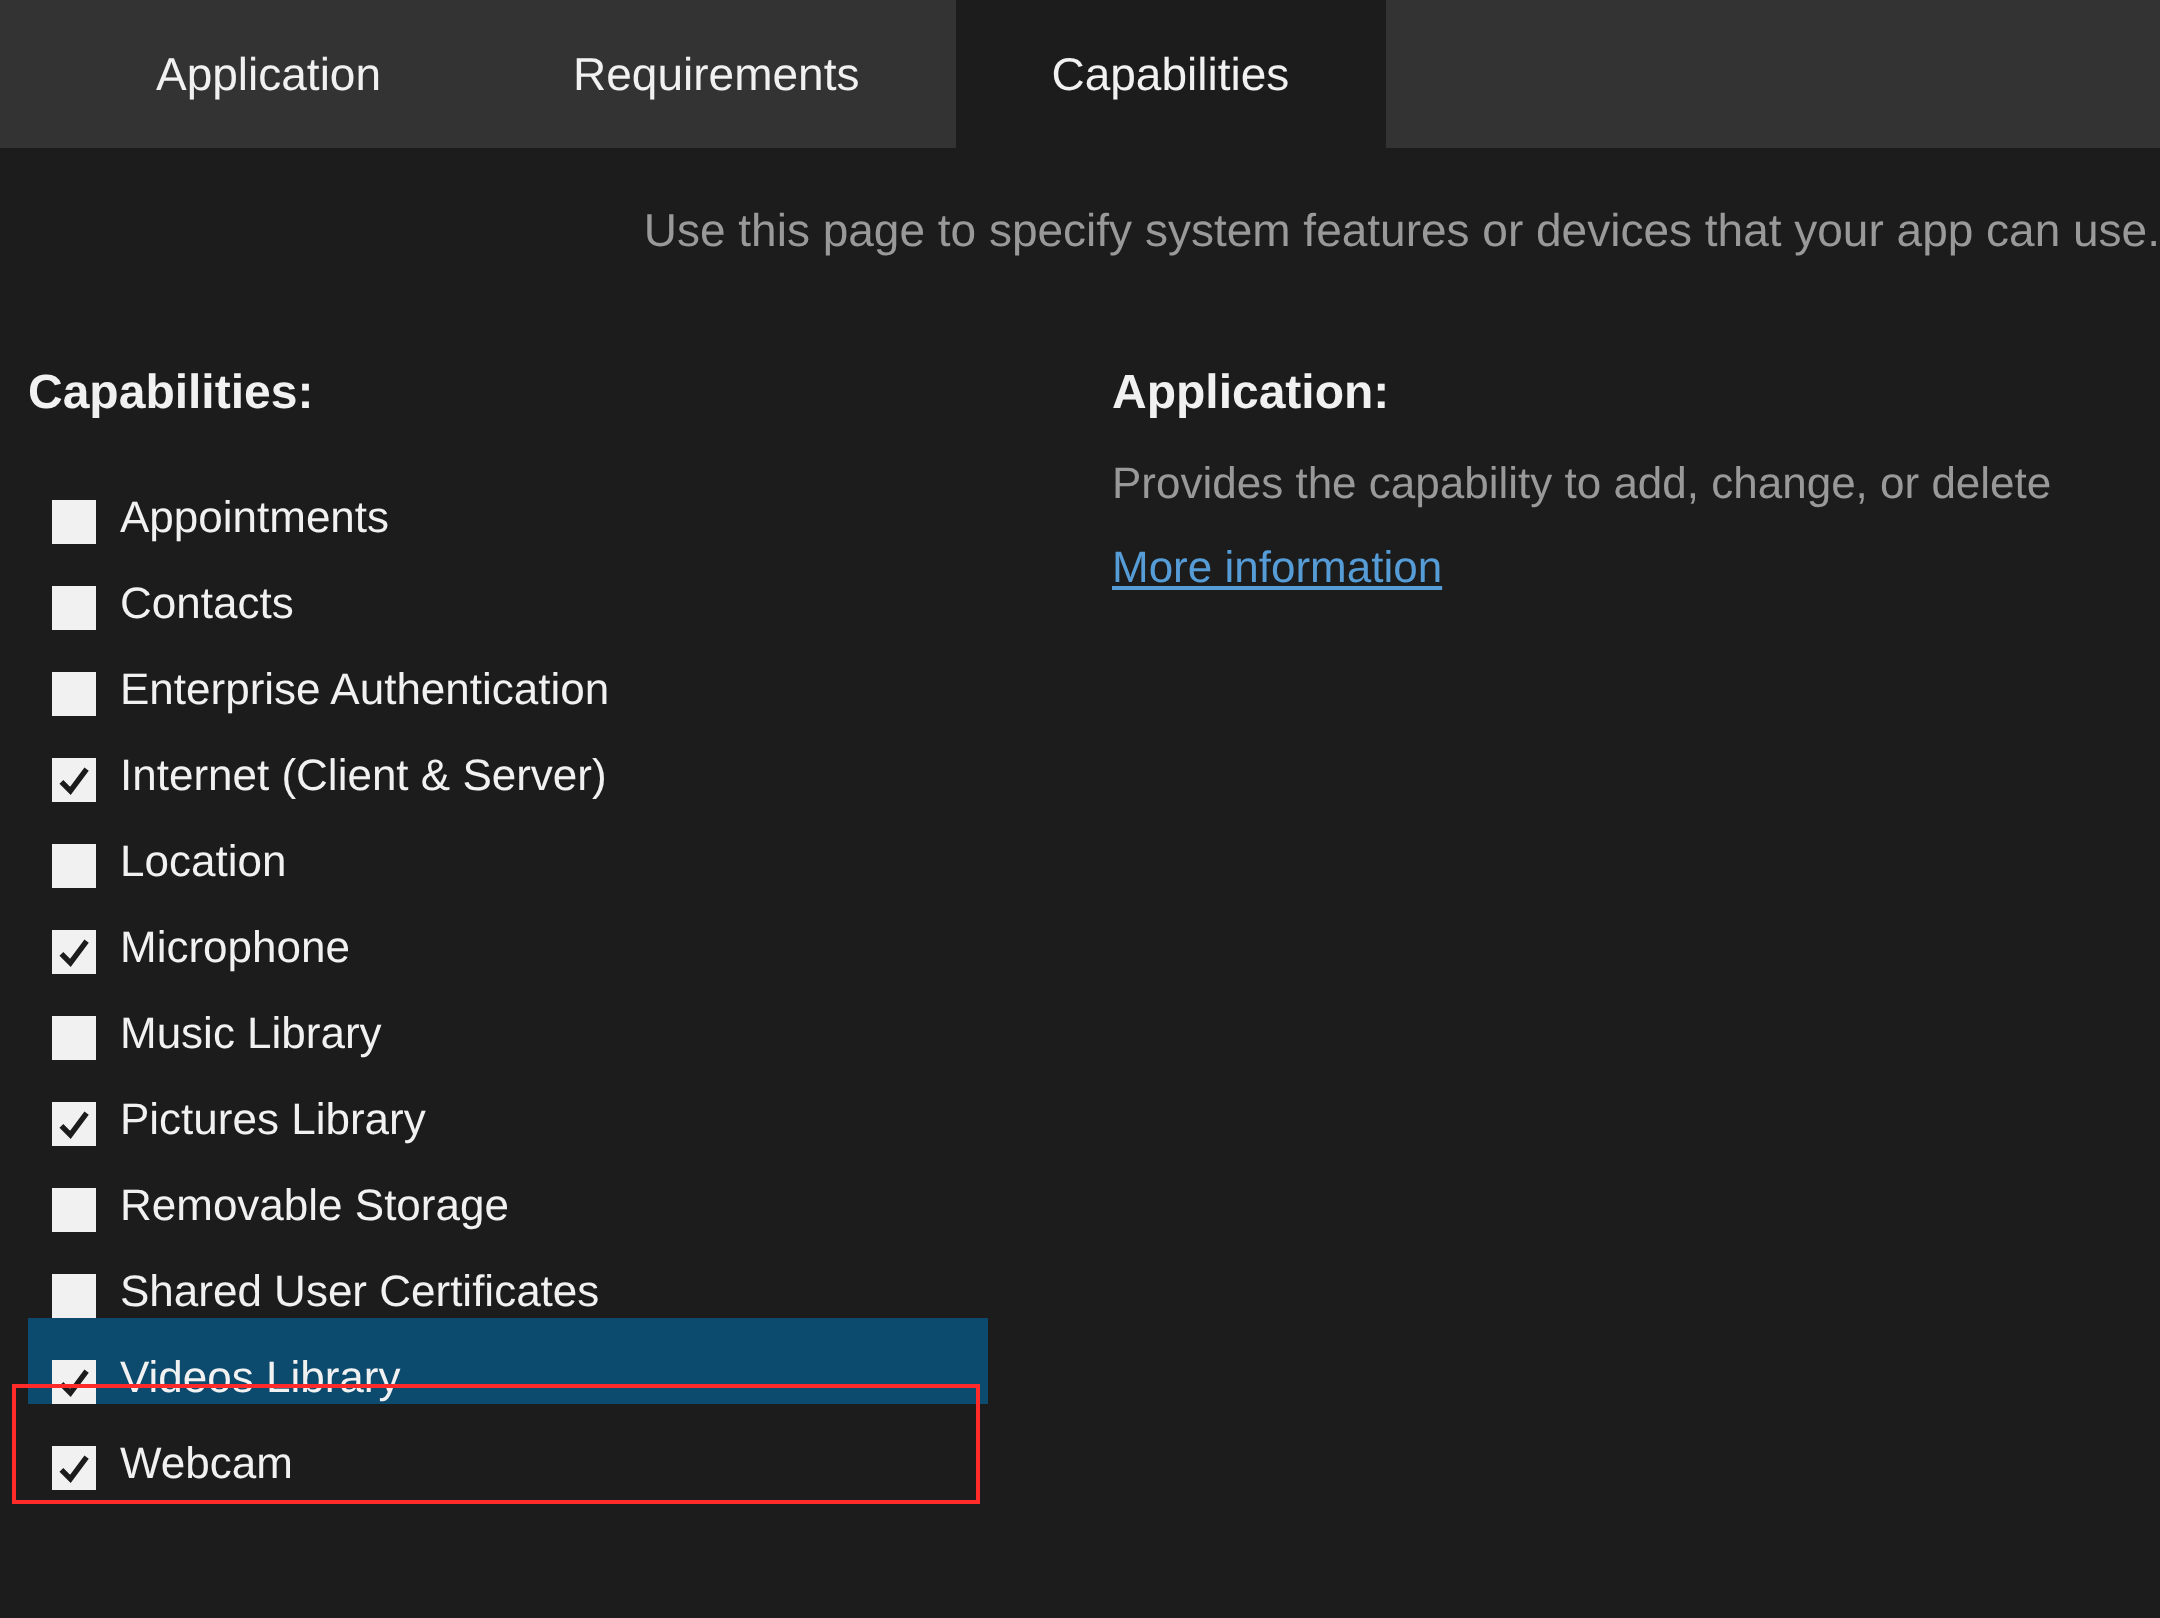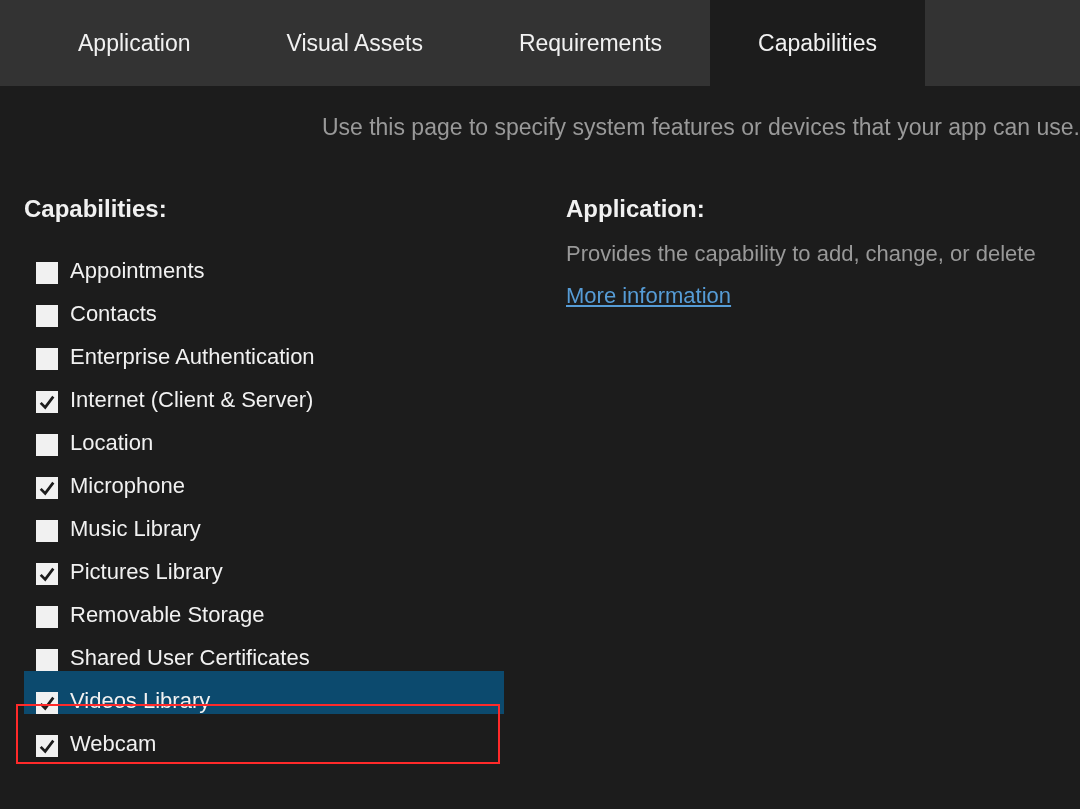--- a/index.html
+++ b/index.html
@@ -10,21 +10,21 @@
     background: #1c1c1c;
     font-family: "Segoe UI", Arial, sans-serif;
     color: #d4d4d4;
     overflow: hidden;
   }
 
   .tabs-bar {
     display: flex;
     align-items: stretch;
     background: #333333;
-    height: 86px;
+    height: 74px;
     padding-left: 30px;
   }
   .tab {
     display: flex;
     align-items: center;
     justify-content: center;
     padding: 0 48px;
     font-size: 23px;
     color: #f1f1f1;
     background: #333333;
@@ -38,21 +38,21 @@
 
   .page-description {
     padding: 28px 0 0 30px;
     font-size: 23px;
     color: #999999;
     text-align: right;
   }
 
   .content {
     display: flex;
-    padding: 54px 0 0 24px;
+    padding: 54px 0 0 14px;
   }
 
   .left-col {
     width: 480px;
     flex: 0 0 480px;
   }
   .right-col {
     flex: 1;
     padding-left: 62px;
   }
@@ -132,21 +132,20 @@
     display: inline-block;
     margin-top: 6px;
     text-align: center;
   }
 </style>
 </head>
 <body>
 
 <div class="tabs-bar">
   <div class="tab">Application</div>
-  <div class="tab">Visual Assets</div>
   <div class="tab">Requirements</div>
   <div class="tab active">Capabilities</div>
 </div>
 
 <div class="page-description">Use this page to specify system features or devices that your app can use.</div>
 
 <div class="content">
 
   <div class="left-col">
     <div class="section-heading">Capabilities:</div>

